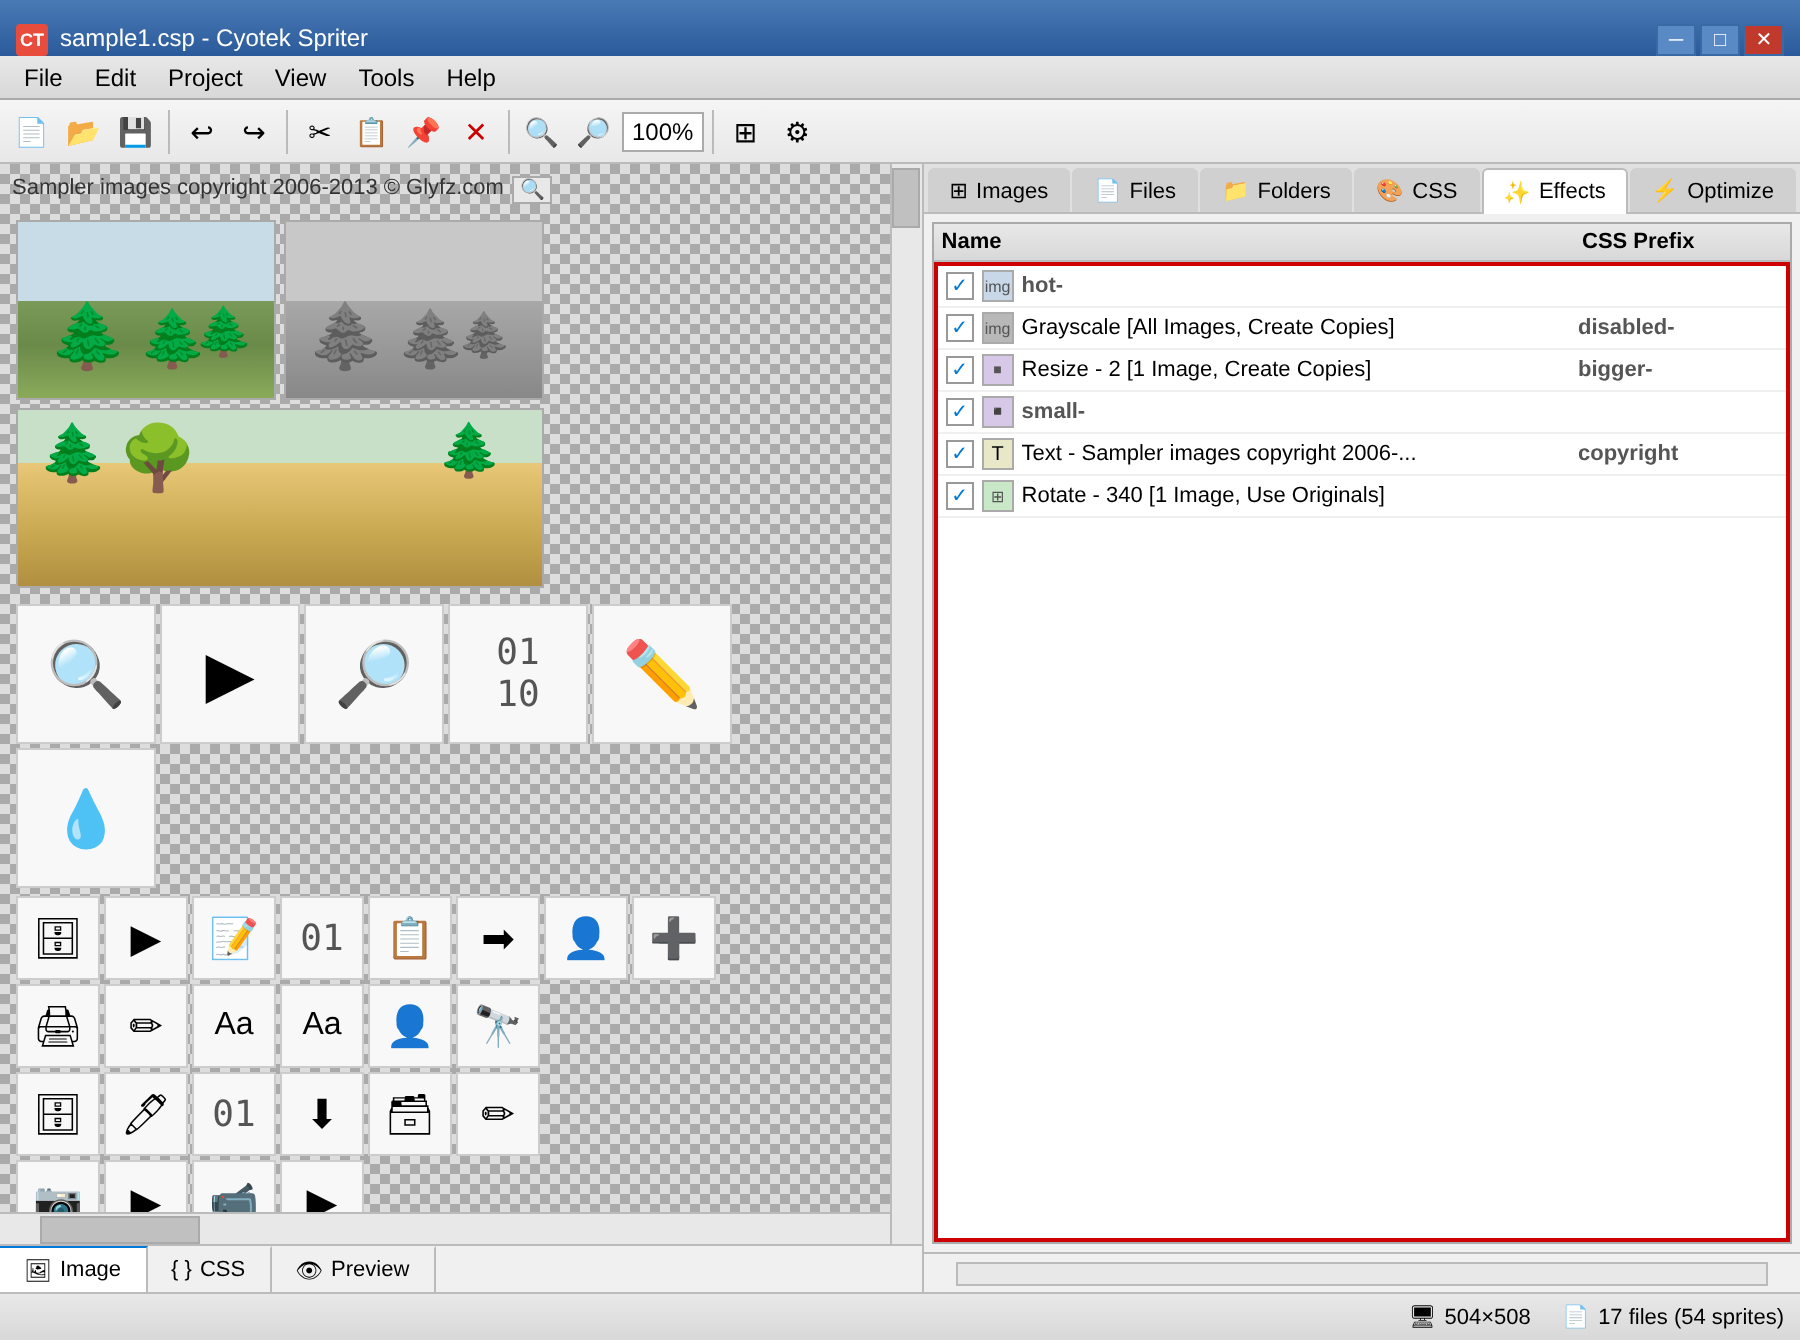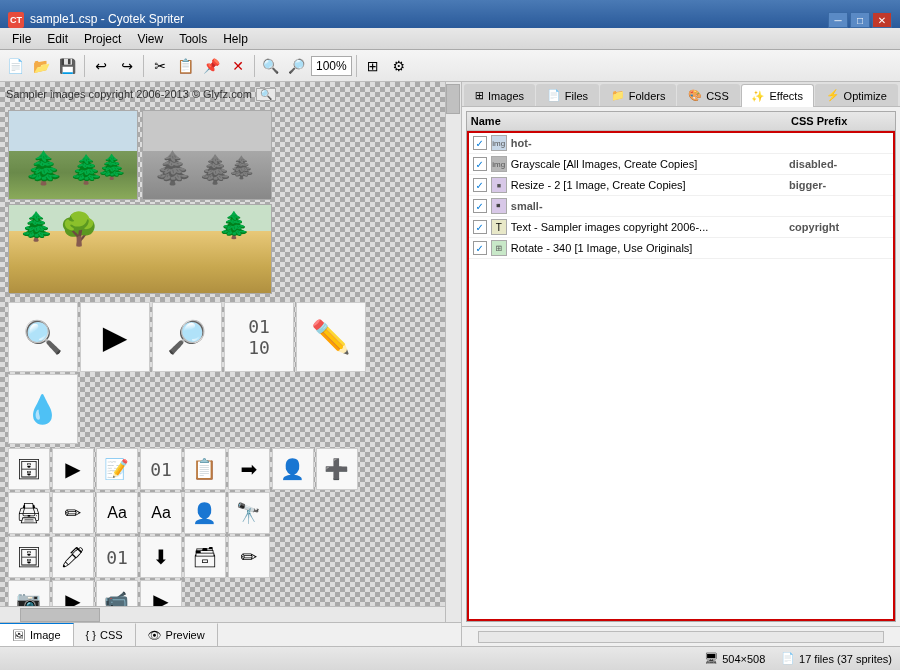--- a/index.html
+++ b/index.html
@@ -507,15 +507,15 @@
 </div>
 
 <div class="status-bar">
   <div style="flex:1;"></div>
   <div class="status-item">
     <span>🖥</span>
     <span>504×508</span>
   </div>
   <div class="status-item">
     <span>📄</span>
-    <span>17 files (37 sprites)</span>
+    <span>17 files (54 sprites)</span>
   </div>
 </div>
 
 </body></html>

